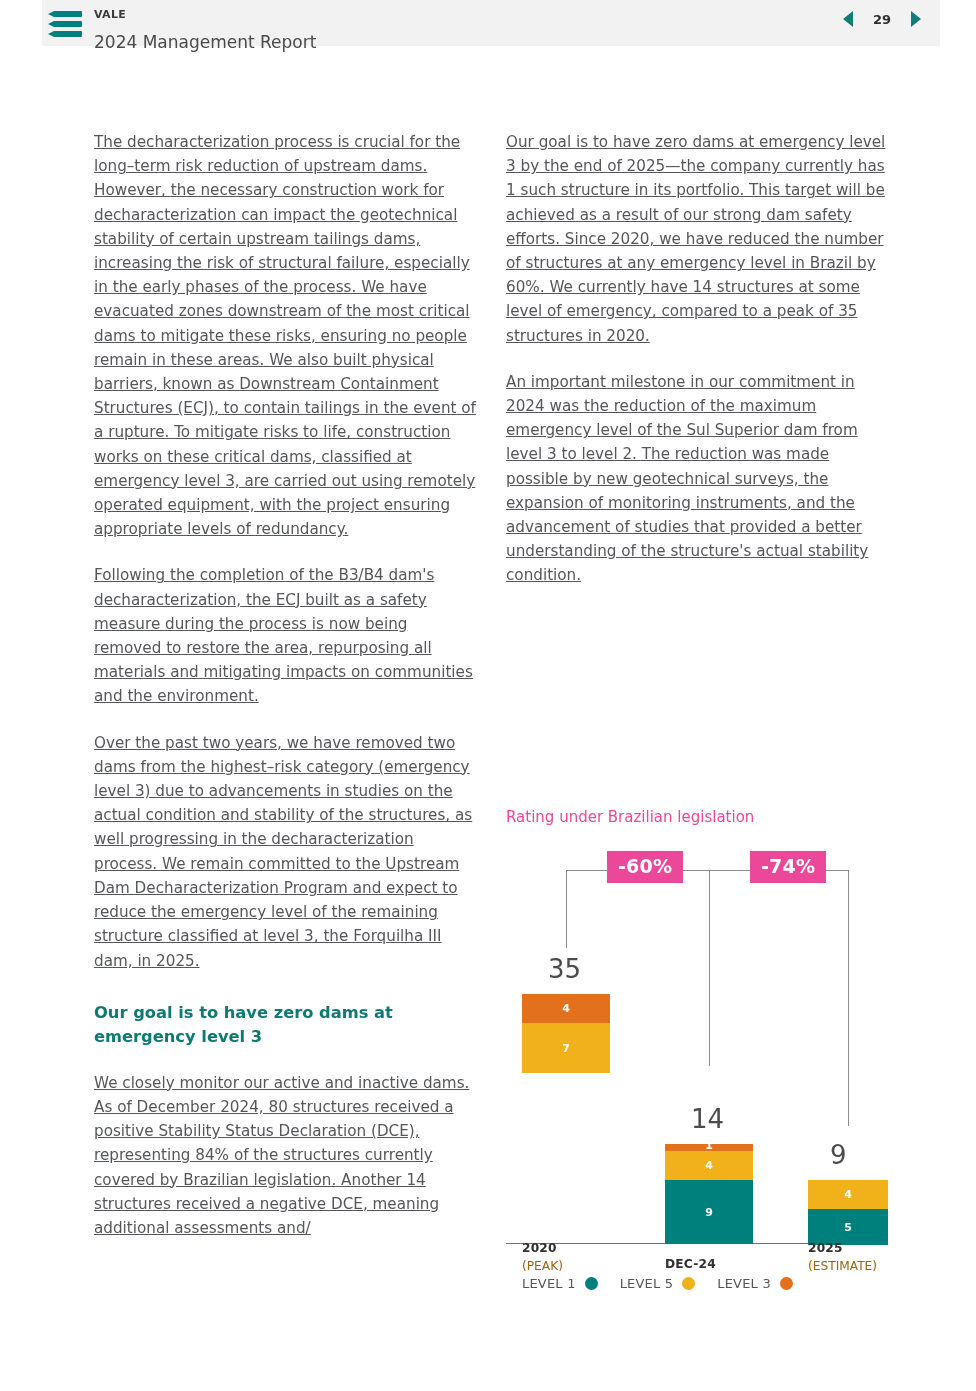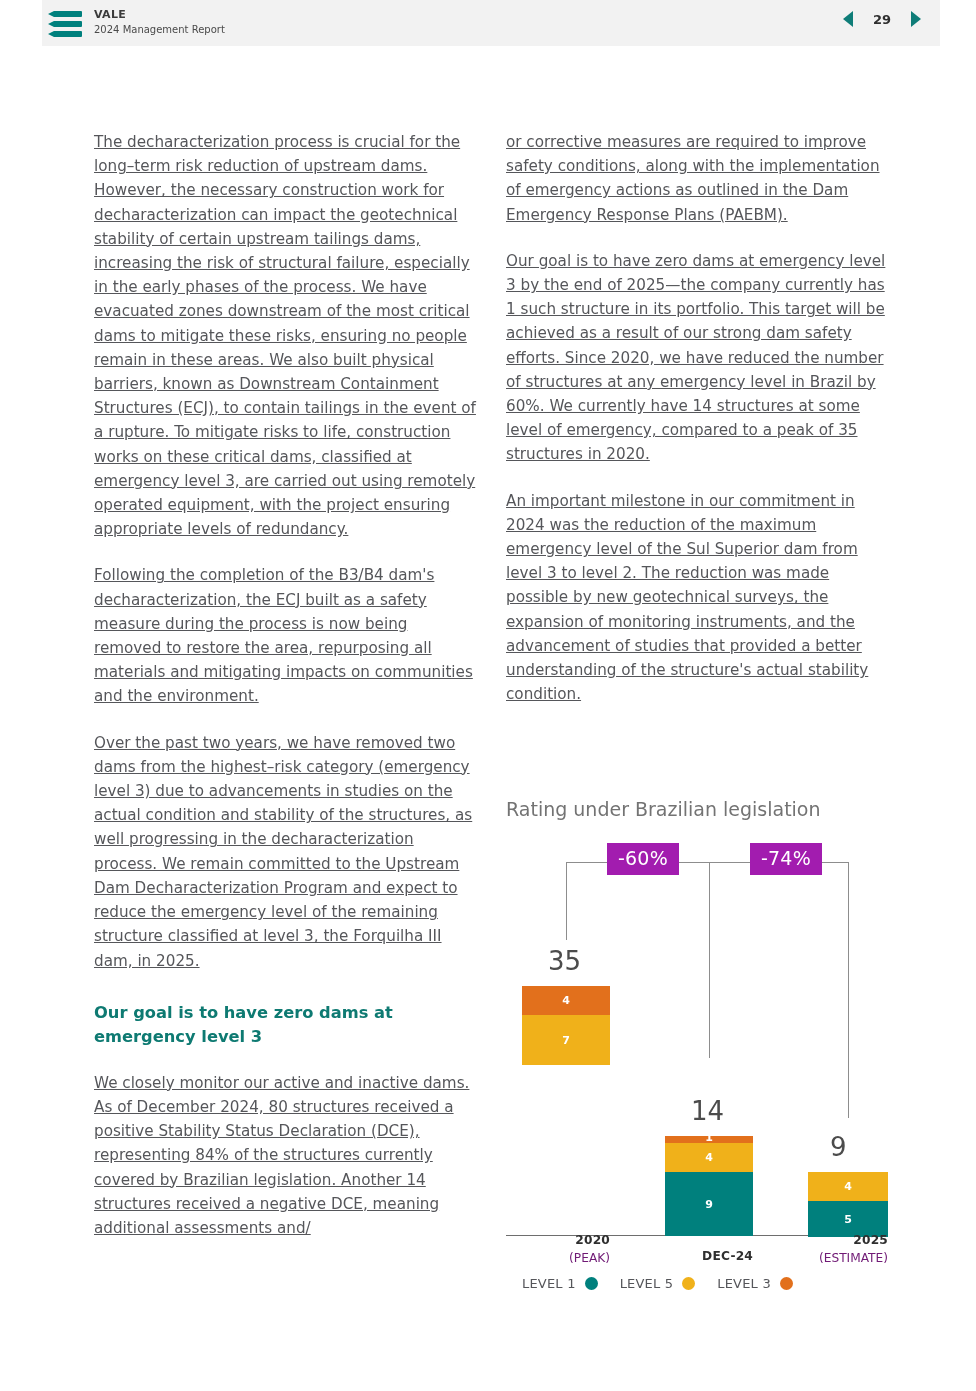--- a/index.html
+++ b/index.html
@@ -46,23 +46,23 @@
     top: 8px;
     line-height: 1.25;
   }
   .brand-name {
     font-size: 11px;
     font-weight: bold;
     color: #3b3b3b;
     letter-spacing: 0.3px;
   }
   .brand-sub {
-    font-size: 10px;
+    font-size: 17px;
     color: #4a4a4a;
-    margin-top: 2px;
+    margin-top: 10px;
   }
 
   .pager {
     position: absolute;
     right: 55px;
     top: 11px;
     display: flex;
     align-items: center;
     gap: 20px;
   }
@@ -112,44 +112,44 @@
     top: 798px;
     width: 400px;
   }
   .chart-title {
     font-size: 16.6px;
     font-weight: bold;
     color: #0e7a72;
     line-height: 22px;
   }
   .chart-subtitle {
-    font-size: 19px;
-    color: #737373;
+    font-size: 15px;
+    color: #ec4899;
     line-height: 22px;
-    margin-top: 0;
+    margin-top: 8px;
   }
 
   .plot {
     position: relative;
     width: 400px;
     height: 420px;
     margin-top: 24px;
   }
 
   
   .conn { position: absolute; background: #8d8d8d; }
   .conn-h { height: 1px; }
   .conn-v { width: 1px; }
 
   .pct-badge {
     position: absolute;
-    background: #a21caf;
+    background: #ec4899;
     color: #ffffff;
     font-size: 19px;
-    font-weight: normal;
+    font-weight: bold;
     padding: 6px 11px 7px 11px;
     line-height: 1;
     letter-spacing: 0.2px;
   }
 
   .bar-total {
     position: absolute;
     font-size: 26px;
     color: #4c4c4c;
     line-height: 1;
@@ -183,32 +183,32 @@
     left: 0;
     bottom: 28px;
     width: 382px;
     height: 1px;
     background: #6e6e6e;
   }
 
   .xlab {
     position: absolute;
     bottom: -2px;
-    text-align: right;
+    text-align: left;
     line-height: 1.35;
   }
   .xlab .yr {
     font-size: 12.2px;
     font-weight: bold;
     color: #2f2f2f;
     letter-spacing: 0.2px;
   }
   .xlab .note {
     font-size: 12.2px;
-    color: #701a75;
+    color: #a16207;
     display: block;
   }
 
   .legend {
     position: absolute;
     left: 16px;
     top: 478px;
     display: flex;
     align-items: center;
     gap: 22px;
@@ -254,21 +254,20 @@
 
 <div class="col col-left">
   <p>The decharacterization process is crucial for the long–term risk reduction of upstream dams. However, the necessary construction work for decharacterization can impact the geotechnical stability of certain upstream tailings dams, increasing the risk of structural failure, especially in the early phases of the process. We have evacuated zones downstream of the most critical dams to mitigate these risks, ensuring no people remain in these areas. We also built physical barriers, known as Downstream Containment Structures (ECJ), to contain tailings in the event of a rupture. To mitigate risks to life, construction works on these critical dams, classified at emergency level 3, are carried out using remotely operated equipment, with the project ensuring appropriate levels of redundancy.</p>
   <p>Following the completion of the B3/B4 dam's decharacterization, the ECJ built as a safety measure during the process is now being removed to restore the area, repurposing all materials and mitigating impacts on communities and the environment.</p>
   <p>Over the past two years, we have removed two dams from the highest–risk category (emergency level 3) due to advancements in studies on the actual condition and stability of the structures, as well progressing in the decharacterization process. We remain committed to the Upstream Dam Decharacterization Program and expect to reduce the emergency level of the remaining structure classified at level 3, the Forquilha III dam, in 2025.</p>
   <h2 class="sub-head">Our goal is to have zero dams at emergency level 3</h2>
   <p>We closely monitor our active and inactive dams. As of December 2024, 80 structures received a positive Stability Status Declaration (DCE), representing 84% of the structures currently covered by Brazilian legislation. Another 14 structures received a negative DCE, meaning additional assessments and/</p>
 </div>
 
 <div class="col col-right">
-  <p>or corrective measures are required to improve safety conditions, along with the implementation of emergency actions as outlined in the Dam Emergency Response Plans (PAEBM).</p>
   <p>Our goal is to have zero dams at emergency level 3 by the end of 2025—the company currently has 1 such structure in its portfolio. This target will be achieved as a result of our strong dam safety efforts. Since 2020, we have reduced the number of structures at any emergency level in Brazil by 60%. We currently have 14 structures at some level of emergency, compared to a peak of 35 structures in 2020.</p>
   <p>An important milestone in our commitment in 2024 was the reduction of the maximum emergency level of the Sul Superior dam from level 3 to level 2. The reduction was made possible by new geotechnical surveys, the expansion of monitoring instruments, and the advancement of studies that provided a better understanding of the structure's actual stability condition.</p>
 </div>
 
 <div class="chart-wrap">
   <div class="chart-subtitle">Rating under Brazilian legislation</div>
 
   <div class="plot">
 
     <div class="axis-line"></div>

